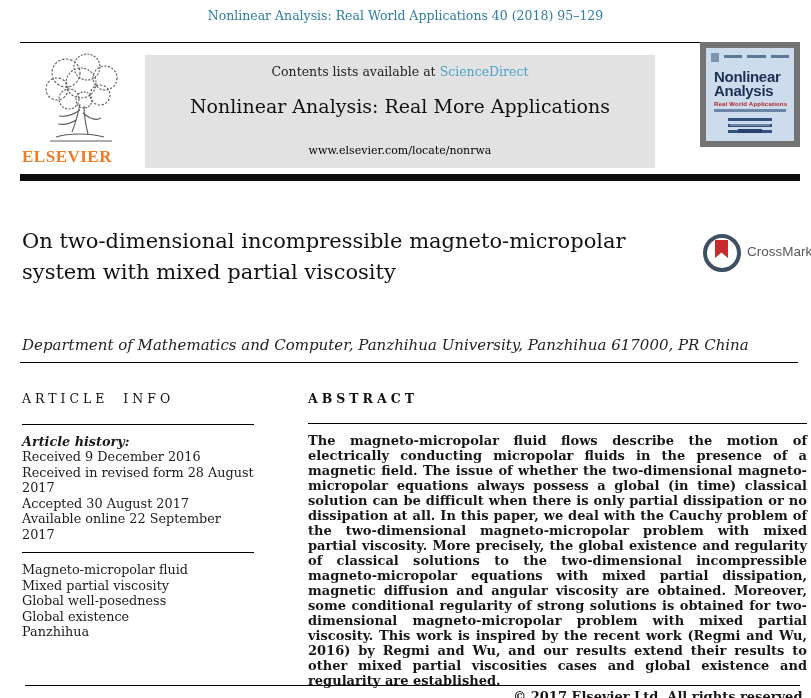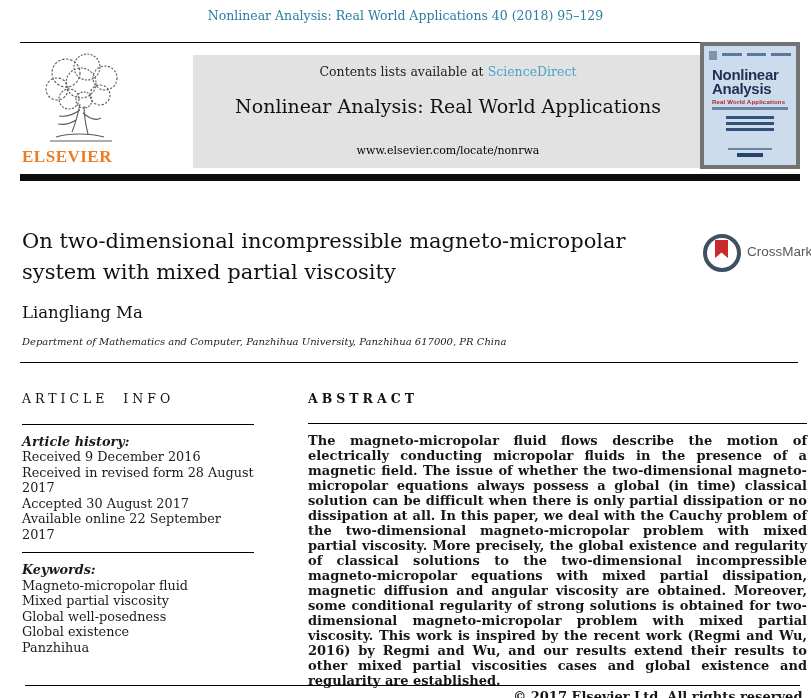--- a/index.html
+++ b/index.html
@@ -11,31 +11,31 @@
             font-size:12.5px;color:#2b7da0;}
   .rule{position:absolute;background:#000;}
   .rule-thin{height:1px;}
   .rule-thick{height:7px;background:#0d0d0d;}
 
   
   .elsevier-block{position:absolute;left:22px;top:52px;width:120px;height:118px;}
   .elsevier-tree{display:block;margin:0 auto;}
   .elsevier-word{margin-top:1px;text-align:left;font-size:17px;font-weight:bold;
                  color:#ee7c22;letter-spacing:0.5px;font-family:"Liberation Serif",serif;}
-  .banner-gray{position:absolute;left:145px;top:55px;width:510px;height:113px;background:#e2e2e2;margin-left:48px;}
+  .banner-gray{position:absolute;left:145px;top:55px;width:510px;height:113px;background:#e2e2e2;}
   .banner-line1{position:absolute;top:9px;left:0;width:100%;text-align:center;font-size:12.5px;color:#222;}
   .sciencedirect{color:#4aa3c9;}
   .banner-journal{position:absolute;top:40px;left:0;width:100%;text-align:center;
                   font-size:19px;color:#111;}
   .banner-url{position:absolute;bottom:11px;left:0;width:100%;text-align:center;
               font-size:11px;color:#000000;}
 
   
-  .cover{position:absolute;left:700px;top:42px;width:100px;height:127px;background:#ccdcec;
-         border:4px solid #737373;box-sizing:border-box;font-family:"Liberation Sans",sans-serif;}
+  .cover{position:absolute;left:700px;top:42px;width:100px;height:105px;background:#ccdcec;
+         border:6px solid #737373;box-sizing:border-box;font-family:"Liberation Sans",sans-serif;}
   .cover-toprow{position:absolute;top:5px;left:5px;right:5px;height:9px;display:flex;gap:5px;align-items:flex-start;}
   .cover-minilogo{width:8px;height:9px;background:#7d94ad;}
   .cover-bar{height:3px;background:#5b7898;flex:1;margin-top:2px;}
   .cover-title{position:absolute;top:22px;left:8px;color:#1d2f52;font-weight:bold;
                font-size:15px;line-height:14px;letter-spacing:-0.3px;}
   .cover-sub{position:absolute;top:53px;left:8px;color:#b12025;font-weight:bold;font-size:6px;letter-spacing:0.2px;}
   .cover-tagline{position:absolute;top:61px;left:8px;right:8px;height:3px;background:#6b86a4;}
   .cover-editors{position:absolute;top:70px;left:22px;right:22px;}
   .cover-editors div{height:3px;background:#33517c;margin-bottom:3px;}
   .cover-bottom{position:absolute;bottom:8px;left:24px;right:24px;}
@@ -46,21 +46,21 @@
   .title{position:absolute;left:22px;top:226px;width:665px;font-size:21px;line-height:31px;color:#111;}
   .crossmark{position:absolute;left:703px;top:234px;width:105px;height:42px;cursor:pointer;}
   .cm-circle{position:absolute;left:0;top:0;width:30px;height:30px;border:4px solid #3f5061;
              border-radius:50%;background:#fff;}
   .cm-flag{position:absolute;left:12px;top:6px;width:13px;height:18px;background:#c92a2e;
            clip-path:polygon(0 0,100% 0,100% 100%,50% 70%,0 100%);}
   .cm-label{position:absolute;left:44px;top:10px;font-size:13.5px;color:#58595b;
             font-family:"Liberation Sans",sans-serif;}
 
   .author{position:absolute;left:22px;top:303px;font-size:16.5px;color:#111;}
-  .affiliation{position:absolute;left:22px;top:336px;font-size:10px;font-style:italic;color:#222;}
+  .affiliation{position:absolute;left:22px;top:336px;font-size:15px;font-style:italic;color:#222;}
 
   
   .heading{font-size:12.5px;color:#111;letter-spacing:0.32em;word-spacing:0.55em;}
   .left-col{position:absolute;left:22px;top:391px;width:232px;font-size:12.8px;line-height:15.5px;}
   .left-col .colrule{height:1px;background:#000;margin:0;}
   .lc-rule1{margin-top:17px !important;}
   .history{margin-top:9px;}
   .hist-label,.kw-label{font-style:italic;font-weight:bold;}
   .lc-rule2{margin-top:10px !important;}
   .keywords{margin-top:9px;}
@@ -96,21 +96,21 @@
         <path d="M30 85 C42 81 64 81 78 85 M24 89 L 86 89"></path>
       </g>
     </svg>
     <div class="elsevier-word">ELSEVIER</div>
   </div>
 
   <div class="banner-gray">
     <div class="banner-line1">
       <span>Contents lists available at </span><span class="sciencedirect">ScienceDirect</span>
     </div>
-    <div class="banner-journal">Nonlinear Analysis: Real World Applications</div>
+    <div class="banner-journal">Nonlinear Analysis: Real More Applications</div>
     <div class="banner-url">www.elsevier.com/locate/nonrwa</div>
   </div>
 
   <div class="cover">
     <div class="cover-toprow">
       <div class="cover-minilogo"></div>
       <div class="cover-bar"></div>
       <div class="cover-bar"></div>
       <div class="cover-bar"></div>
     </div>
@@ -134,38 +134,36 @@
   <div class="rule rule-thick" style="left:20px;top:174px;width:780px;"></div>
 
   <div class="title">On two-dimensional incompressible magneto-micropolar system with mixed partial viscosity</div>
 
   <div class="crossmark">
     <div class="cm-circle"></div>
     <div class="cm-flag"></div>
     <div class="cm-label">CrossMark</div>
   </div>
 
-  <div class="author">Liangliang Ma</div>
   <div class="affiliation">Department of Mathematics and Computer, Panzhihua University, Panzhihua 617000, PR China</div>
 
   <div class="rule rule-thin" style="left:20px;top:362px;width:778px;"></div>
 
   <div class="left-col">
     <div class="heading">ARTICLE INFO</div>
     <div class="colrule lc-rule1"></div>
     <div class="history">
       <div class="hist-label">Article history:</div>
       <div>Received 9 December 2016</div>
       <div>Received in revised form 28 August 2017</div>
       <div>Accepted 30 August 2017</div>
       <div>Available online 22 September 2017</div>
     </div>
     <div class="colrule lc-rule2"></div>
     <div class="keywords">
-      <div class="kw-label">Keywords:</div>
       <div>Magneto-micropolar fluid</div>
       <div>Mixed partial viscosity</div>
       <div>Global well-posedness</div>
       <div>Global existence</div>
       <div>Panzhihua</div>
     </div>
   </div>
 
   <div class="right-col">
     <div class="heading">ABSTRACT</div>

